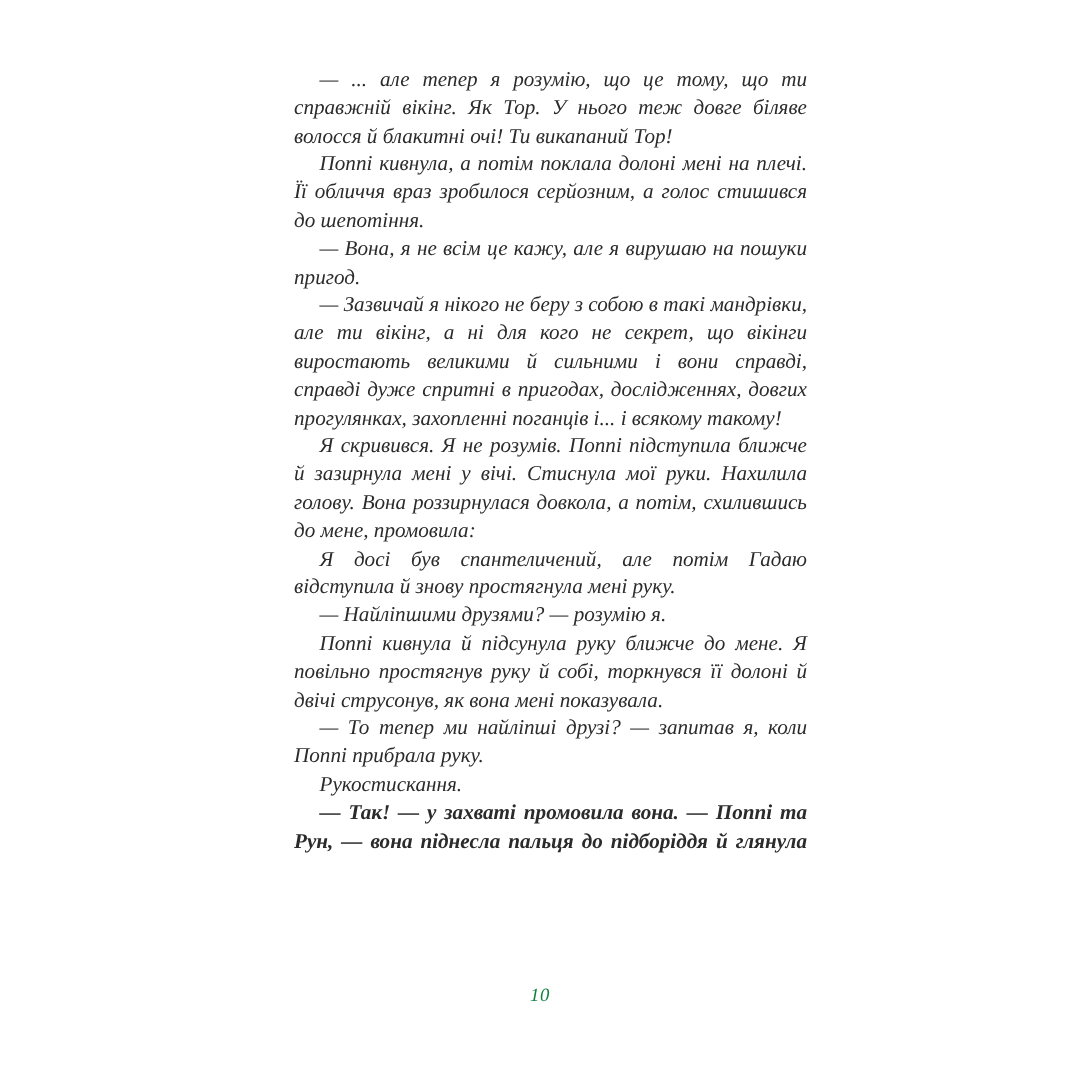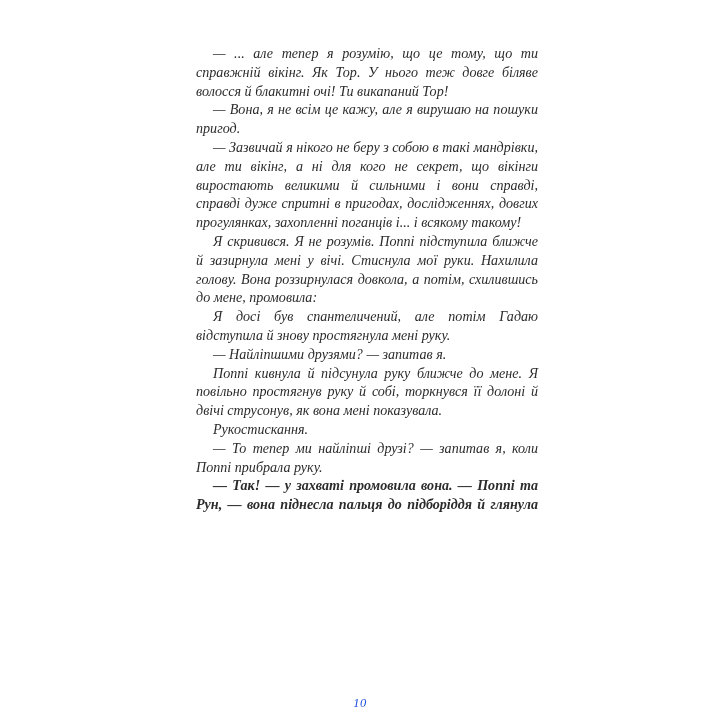--- a/index.html
+++ b/index.html
@@ -46,56 +46,57 @@
   }
 
   .roman {
     font-style: normal;
   }
 
   #page-folio {
     position: absolute;
     left: 0;
     right: 0;
-    top: 696px;
+    top: 656px;
     text-align: center;
     font-family: "Liberation Serif", "DejaVu Serif", serif;
     font-style: italic;
     font-size: 12.5px;
-    color: #1d4ed8;
+    color: #15803d;
     letter-spacing: 0.4px;
   }
 </style>
 </head>
 <body>
 
 <div id="page">
 
   <div id="text-column">
 
     <p>— ... але тепер я розумію, що це тому, що ти справжній вікінг. Як Тор. У нього теж довге біляве волосся й блакитні очі! Ти викапаний Тор!</p>
 
 
+    <p>Поппі кивнула, а потім поклала долоні мені на плечі. Її обличчя враз зробилося серйозним, а голос стишився до шепотіння.</p>
 
     <p>— Вона, я не всім це кажу, але я вирушаю на пошуки пригод.</p>
 
     <p>— Зазвичай я нікого не беру з собою в такі мандрівки, але ти вікінг, а ні для кого не секрет, що вікінги виростають великими й сильними і вони справді, справді дуже спритні в пригодах, дослідженнях, довгих прогулянках, захопленні поганців і... і всякому такому!</p>
 
     <p>Я скривився. Я не розумів. Поппі підступила ближче й зазирнула мені у вічі. Стиснула мої руки. Нахилила голову. Вона роззирнулася довкола, а потім, схилившись до мене, промовила:</p>
 
     <p>Я досі був спантеличений, але потім Гадаю відступила й знову простягнула мені руку.</p>
 
 
-    <p>— Найліпшими друзями? — запитав я.</p>
+    <p>— Найліпшими друзями? — розумію я.</p>
 
     <p>Поппі кивнула й підсунула руку ближче до мене. Я повільно простягнув руку й собі, торкнувся її долоні й двічі струсонув, як вона мені показувала.</p>
 
+    <p>— То тепер ми найліпші друзі? — запитав я, коли Поппі прибрала руку.</p>
+
     <p>Рукостискання.</p>
-
-    <p>— То тепер ми найліпші друзі? — запитав я, коли Поппі прибрала руку.</p>
 
     <p class="full-justify">— Так! — у захваті промовила вона. — Поппі та Рун, — вона піднесла пальця до підборіддя й глянула</p>
 
   </div>
 
   <div id="page-folio">10</div>
 
 </div>
 
 </body></html>

